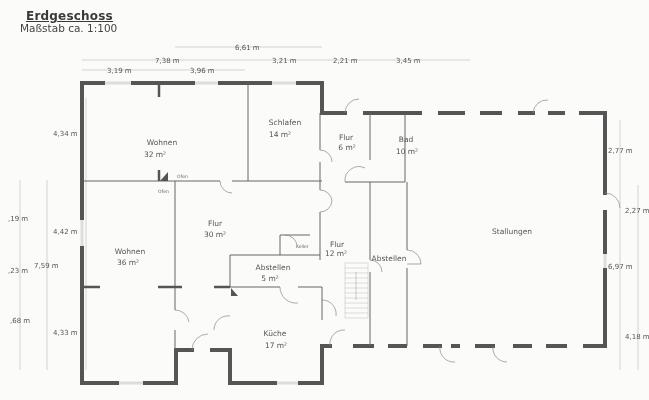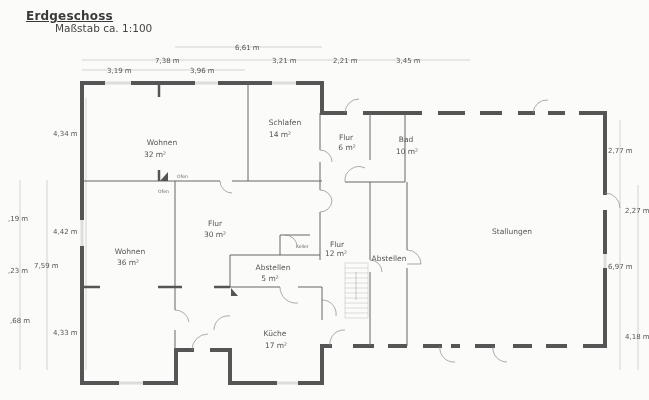--- a/index.html
+++ b/index.html
@@ -9,21 +9,21 @@
     font-family: "DejaVu Sans", sans-serif;
     position: relative;
   }
   .title {
     position: absolute; left: 26px; top: 9px;
     font-size: 12px; font-weight: bold; color: #3a3a3a;
     text-decoration: underline; letter-spacing: 0.2px;
   }
   .subtitle {
     position: absolute; left: 20px; top: 22px;
-    font-size: 10.5px; color: #444; margin-left: 35px;
+    font-size: 10.5px; color: #444;
   }
   svg { position: absolute; left: 0; top: 0; }
   .dim { font-size: 7px; fill: #555; font-family: "DejaVu Sans", sans-serif; }
   .room { font-size: 7.5px; fill: #555; font-family: "DejaVu Sans", sans-serif; text-anchor: middle; }
   .small { font-size: 4.5px; fill: #666; font-family: "DejaVu Sans", sans-serif; }
 </style>
 </head>
 <body>
 
 <div class="title">Erdgeschoss</div>

